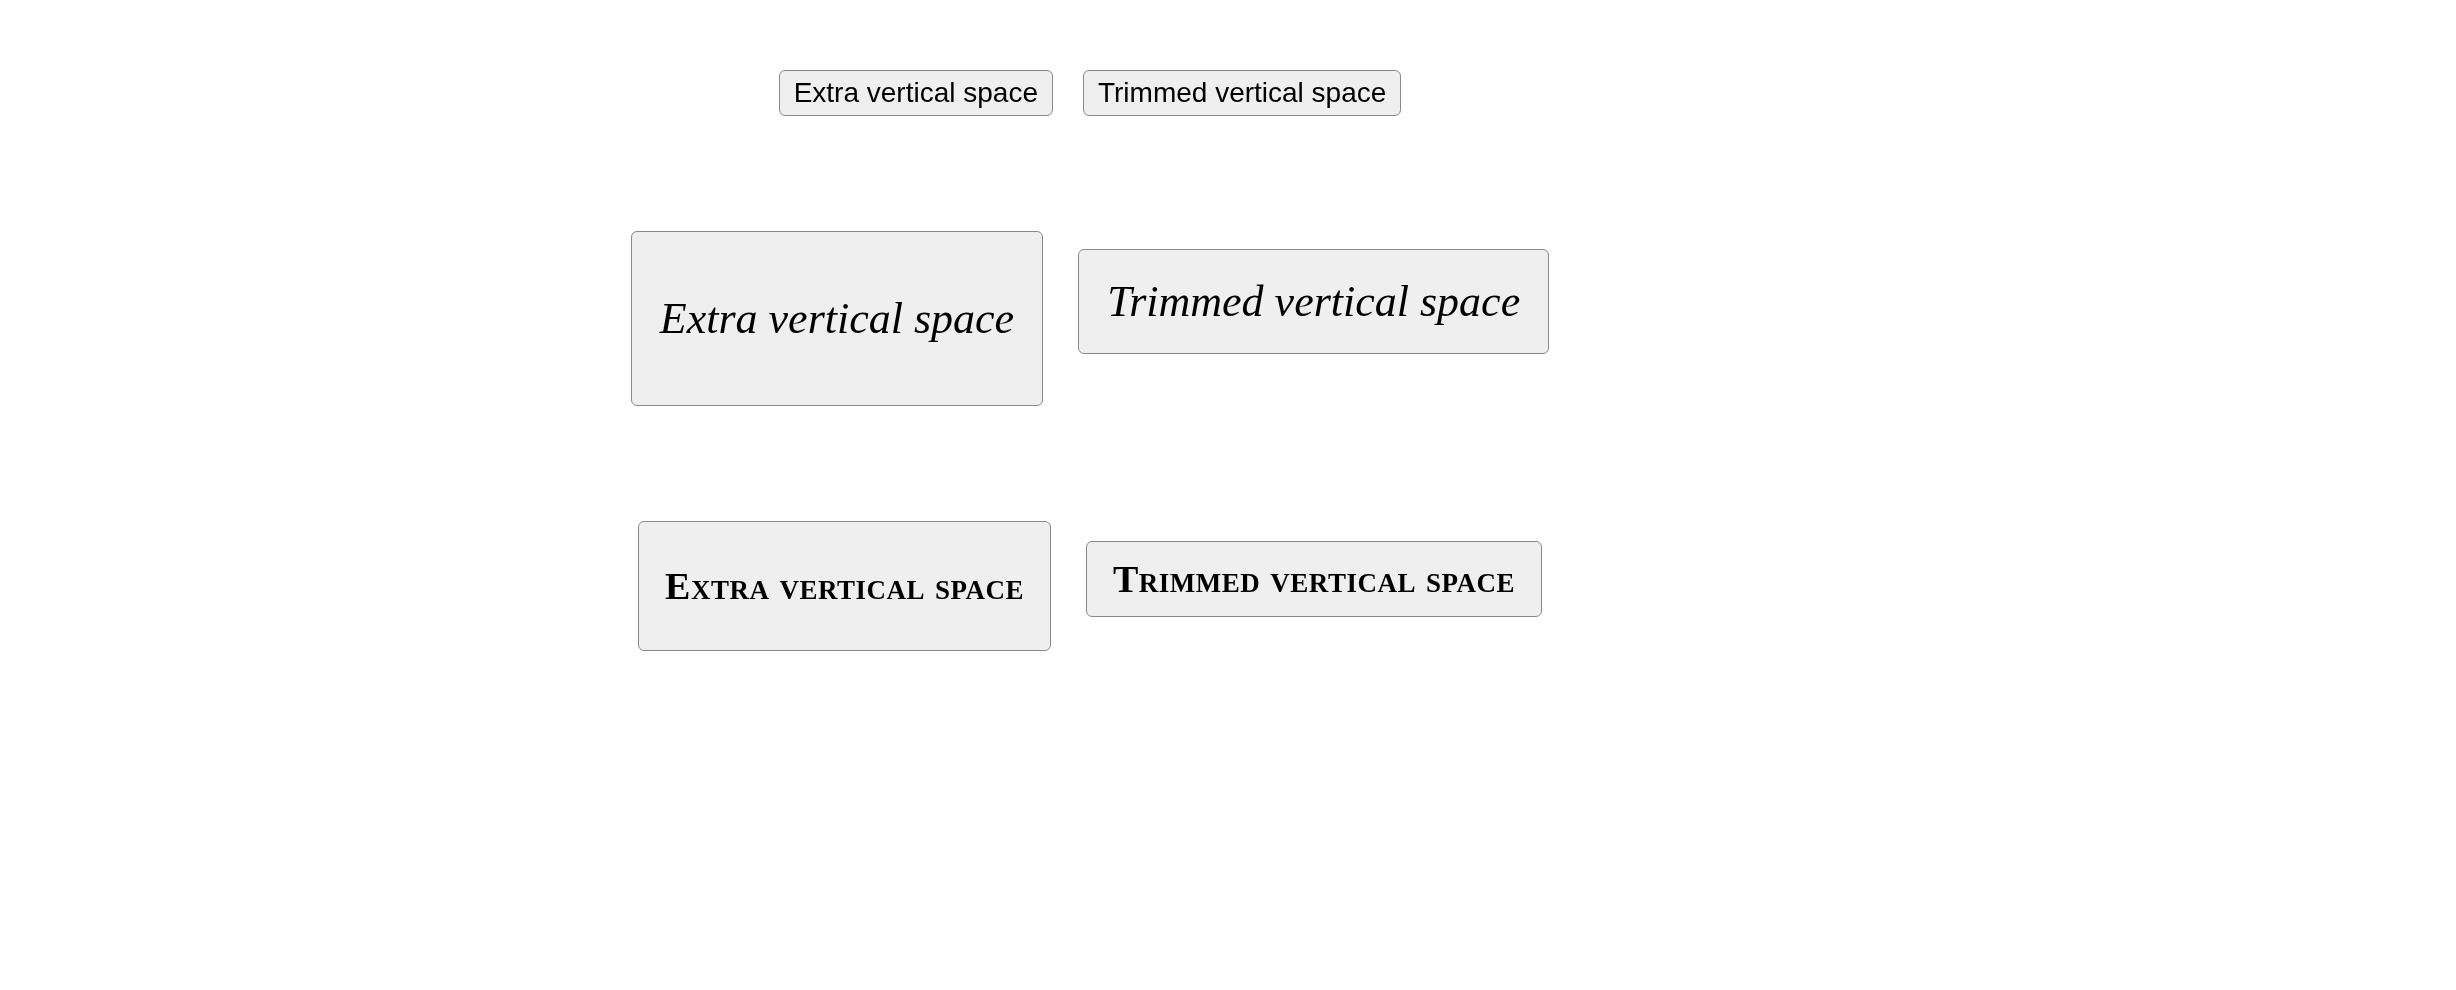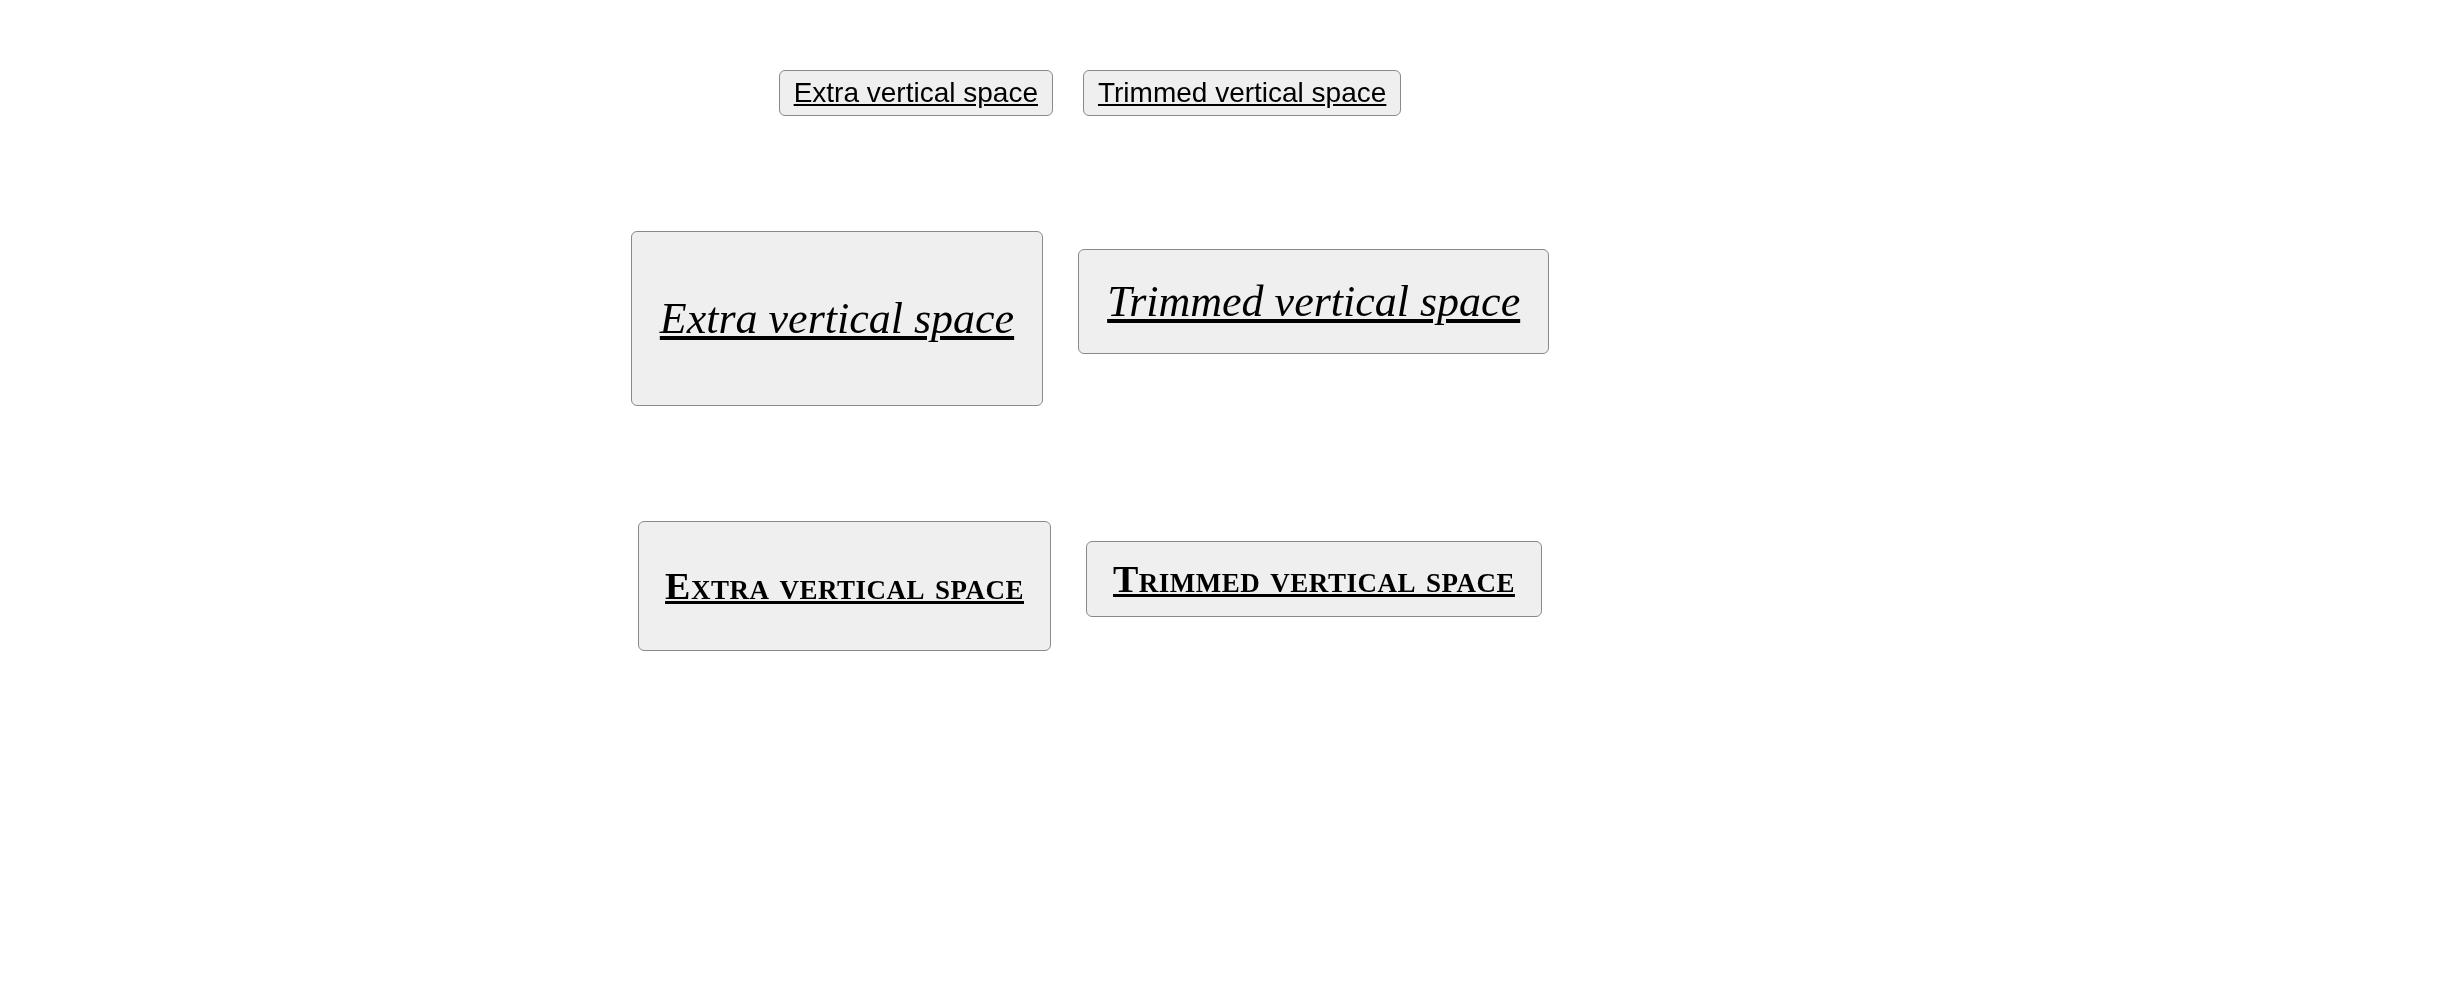--- a/index.html
+++ b/index.html
@@ -15,21 +15,20 @@
 
   .stage {
     width: 2180px;
     height: 990px;
     position: relative;
     display: flex;
     flex-direction: column;
     align-items: center;
     padding-top: 70px;
     box-sizing: border-box;
-    text-decoration: underline;
   }
 
   
   .row {
     display: flex;
     align-items: flex-start;
     justify-content: center;
   }
   .row-1 { margin-bottom: 115px; }
   .row-2 { margin-bottom: 115px; }

